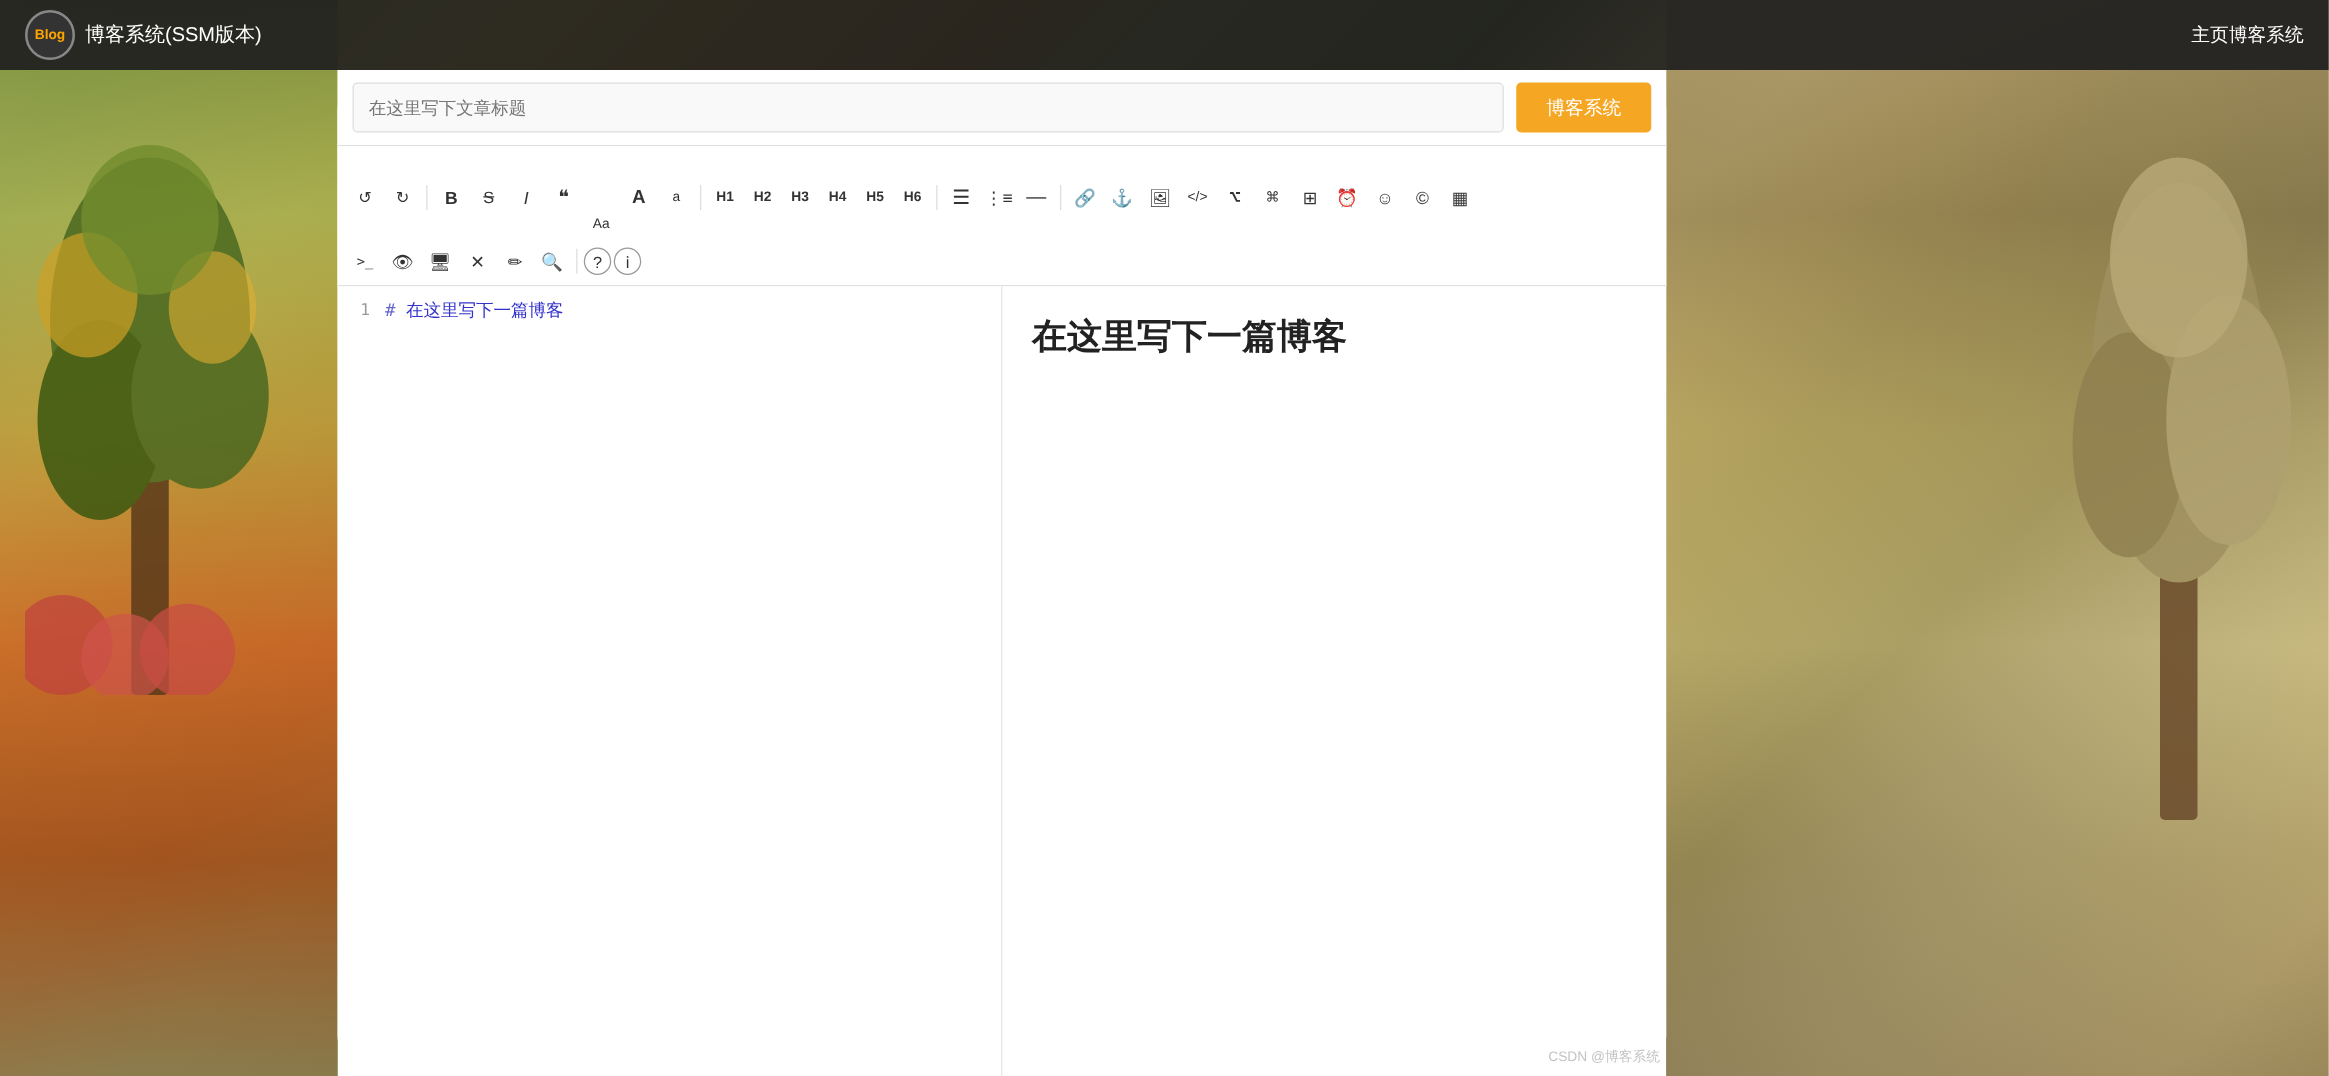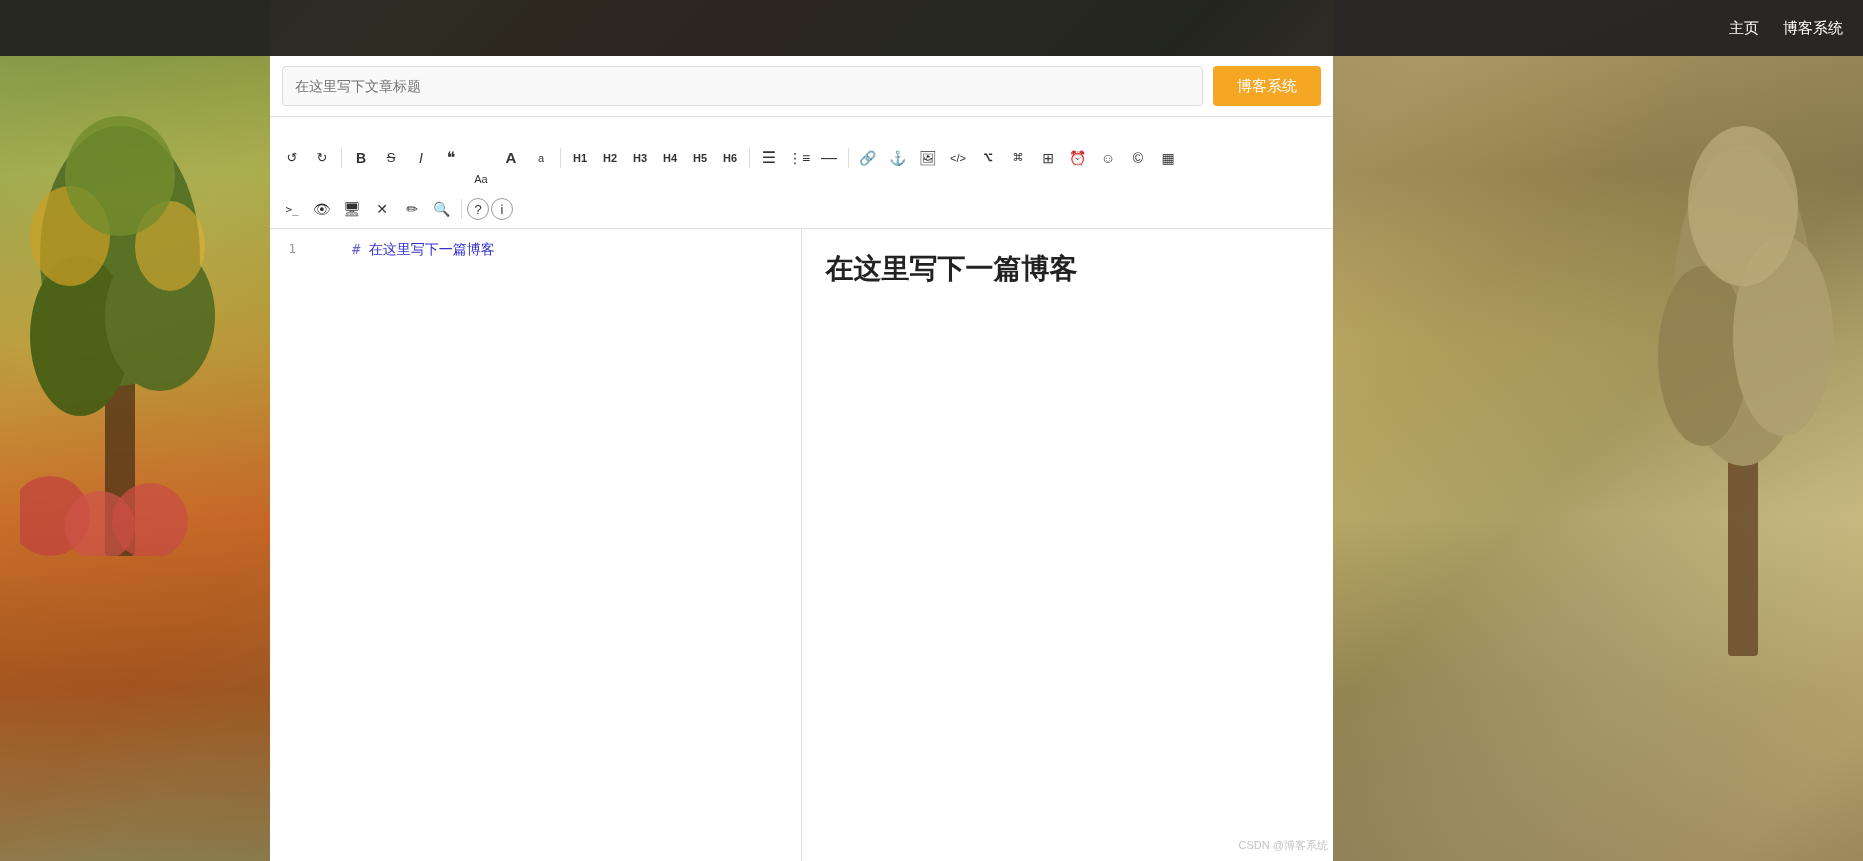--- a/index.html
+++ b/index.html
@@ -102,21 +102,20 @@
     .navbar-title {
       color: #ffffff;
       font-size: 16px;
       font-weight: 500;
     }
 
     .navbar-spacer { flex: 1; }
 
     .navbar-nav {
       display: flex;
-      gap: 24px;
       align-items: flex-end;
     }
 
     .navbar-link {
       color: #ffffff;
       font-size: 15px;
       cursor: pointer;
       text-decoration: none;
     }
 
@@ -242,21 +241,20 @@
       text-align: right;
       padding-right: 12px;
       line-height: 24px;
       user-select: none;
     }
 
     .line-content {
       flex: 1;
       color: #333;
       line-height: 24px;
-      margin-left: 44px;
     }
 
     .line-content .hash { color: #6666cc; }
     .line-content .heading-text { color: #3333cc; font-weight: normal; }
 
     .editor-preview {
       width: 50%;
       padding: 20px 24px;
       overflow-y: auto;
       background: #fff;
@@ -327,20 +325,26 @@
 
 <svg class="tree-right" viewBox="0 0 180 600" xmlns="http://www.w3.org/2000/svg">
   <rect x="75" y="350" width="30" height="250" fill="#6a4a2a" rx="4"></rect>
   <ellipse cx="90" cy="250" rx="70" ry="160" fill="#a09060"></ellipse>
   <ellipse cx="50" cy="300" rx="45" ry="90" fill="#908050"></ellipse>
   <ellipse cx="130" cy="280" rx="50" ry="100" fill="#b0a070"></ellipse>
   <ellipse cx="90" cy="150" rx="55" ry="80" fill="#c0b080" opacity="0.8"></ellipse>
 </svg>
 
 <nav class="navbar">
+  <div class="navbar-logo">
+    <div class="logo-icon">
+      <span style="font-size:11px;">Blog</span>
+    </div>
+    <span class="navbar-title">博客系统(SSM版本)</span>
+  </div>
   <div class="navbar-spacer"></div>
   <div class="navbar-nav">
     <a class="navbar-link">主页</a>
     <a class="navbar-link">博客系统</a>
   </div>
 </nav>
 
 <div class="editor-container">
 
   <div class="title-bar">

